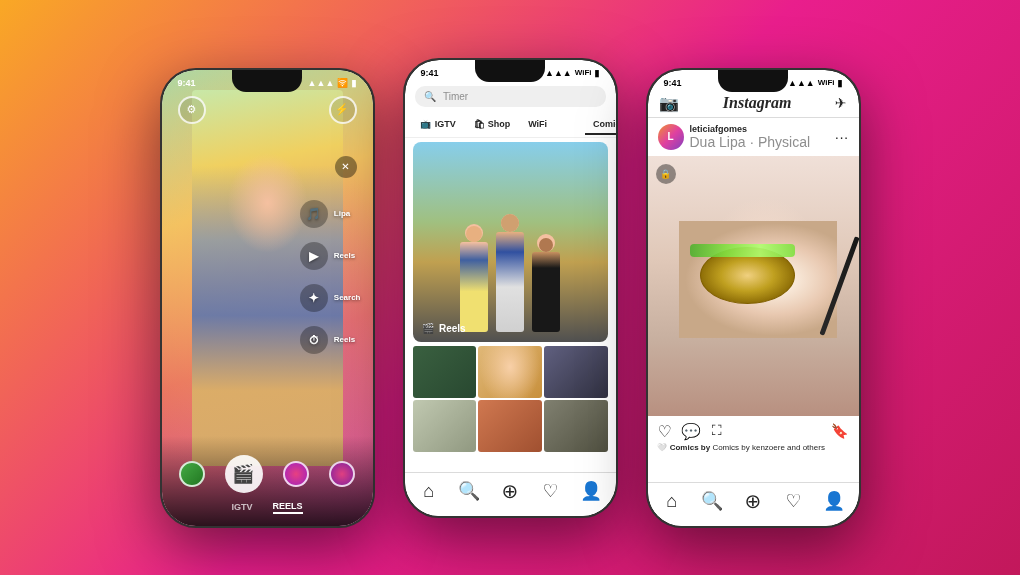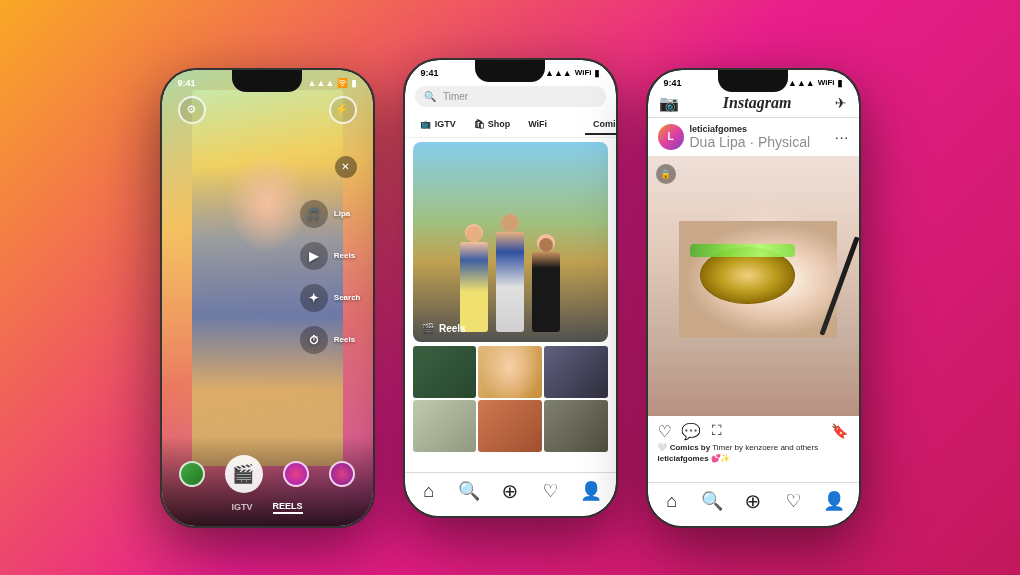--- a/index.html
+++ b/index.html
@@ -579,27 +579,23 @@
     <div class="post-actions">
       <div class="post-actions-left">
         <span class="action-icon">♡</span>
         <span class="action-icon">💬</span>
         <span class="action-icon" style="font-size:14px;">⛶</span>
       </div>
       <span class="action-icon" style="font-size:14px;">🔖</span>
     </div>
 
     <div class="post-likes">
-      <span>🤍 <strong>Comics by</strong> <span>Timer by kenzoere and others</span></span>
-    </div>
-
-    <div class="post-caption">
-      <strong>leticiafgomes</strong>
-      <span> 💕✨</span>
-    </div>
+      <span>🤍 <strong>Comics by</strong> <span>Comics by kenzoere and others</span></span>
+    </div>
+
 
     <div class="bottom-nav">
       <div class="nav-icon active">⌂</div>
       <div class="nav-icon">🔍</div>
       <div class="nav-icon" style="font-size:20px;">⊕</div>
       <div class="nav-icon">♡</div>
       <div class="nav-icon">👤</div>
     </div>
   </div>
 </div>

